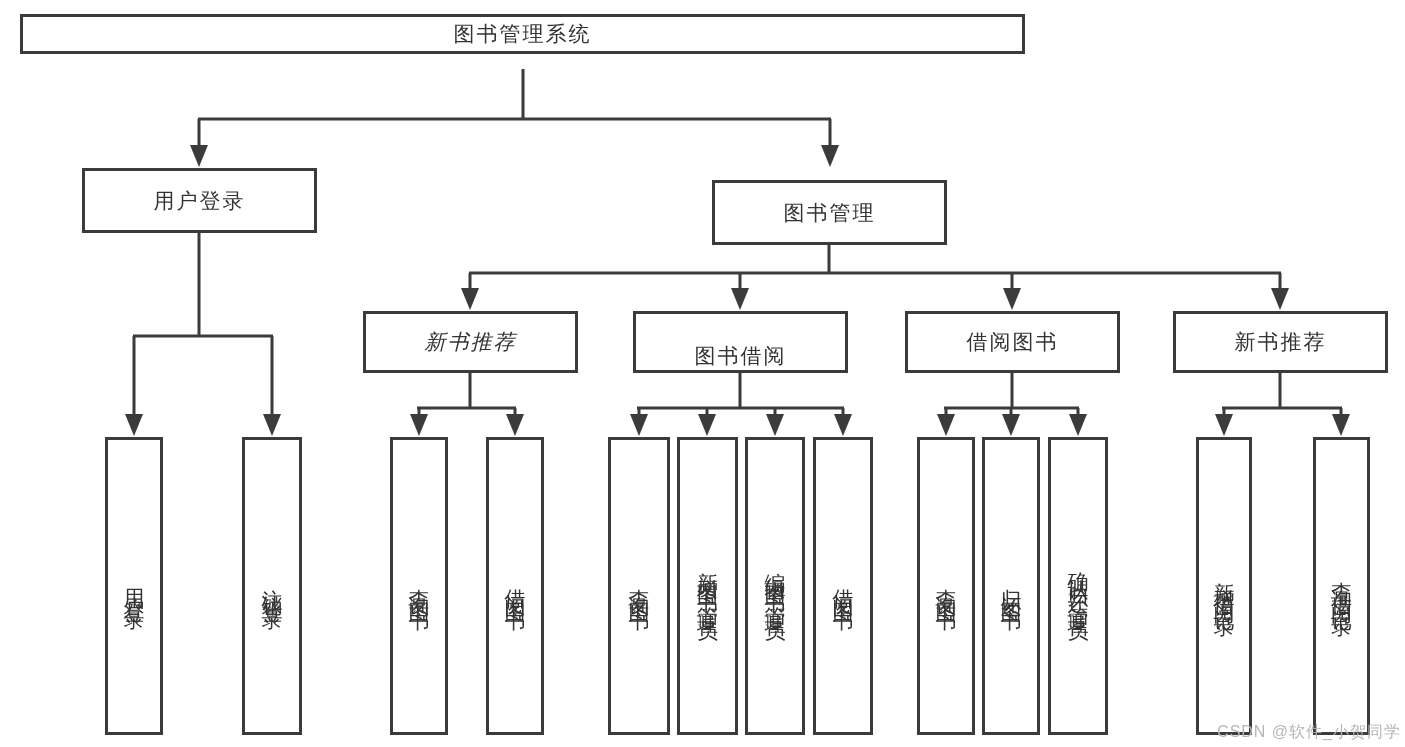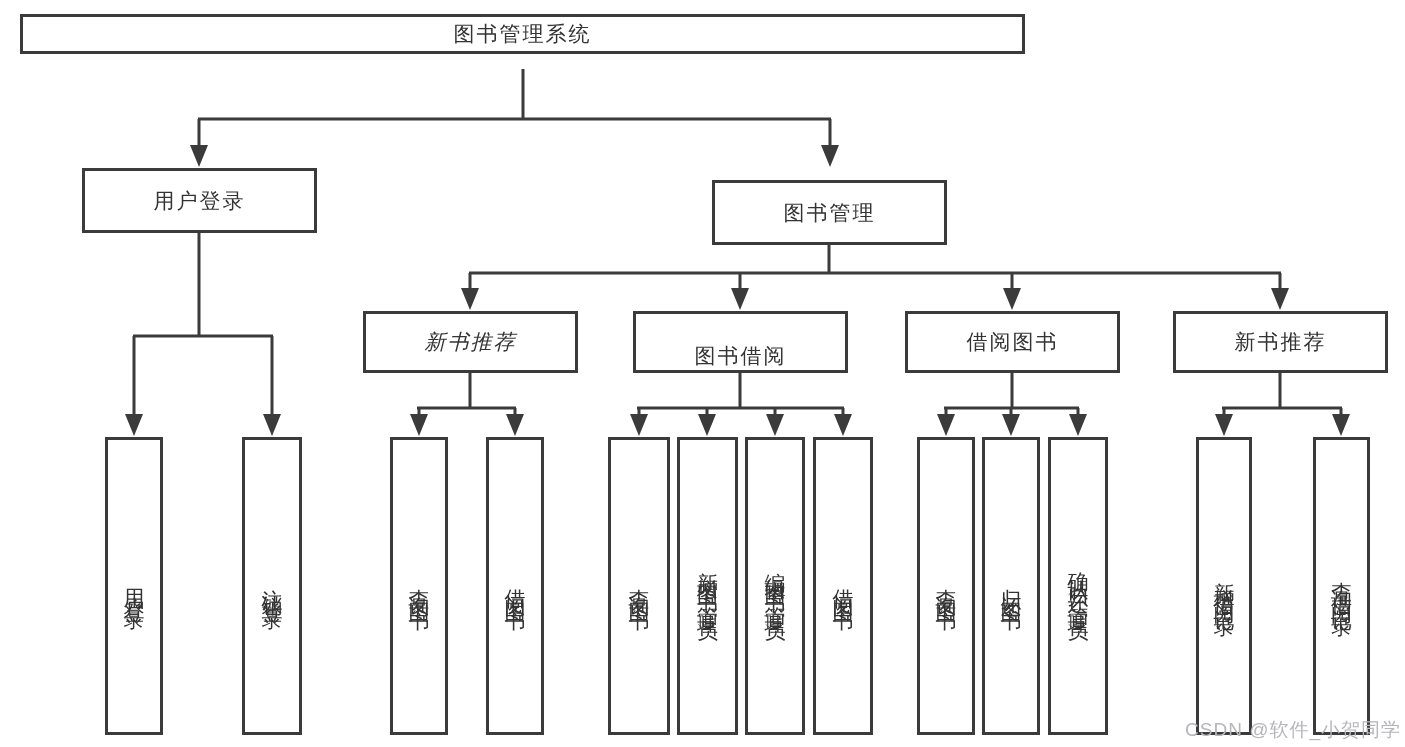--- a/index.html
+++ b/index.html
@@ -17,21 +17,21 @@
     border:3px solid var(--line,#3b3b3b);background:#fff;
     display:flex;align-items:center;justify-content:center;
   }
   .hlabel{font-size:21px;letter-spacing:2px;white-space:nowrap;}
   .vlabel{
     writing-mode:vertical-rl;text-orientation:mixed;
     font-size:21px;letter-spacing:7px;white-space:nowrap;
   }
   .watermark{
     position:absolute;right:4px;bottom:4px;z-index:5;
-    font-size:19px;letter-spacing:1px;
+    font-size:16px;letter-spacing:1px;
     color:var(--watermark,#b5b5ba);white-space:nowrap;
   }
 </style>
 </head>
 <body>
 
 <div class="canvas">
 
   <svg class="connectors" width="1405" height="747" viewBox="0 0 1405 747">
     <path d="M523 69 V120

